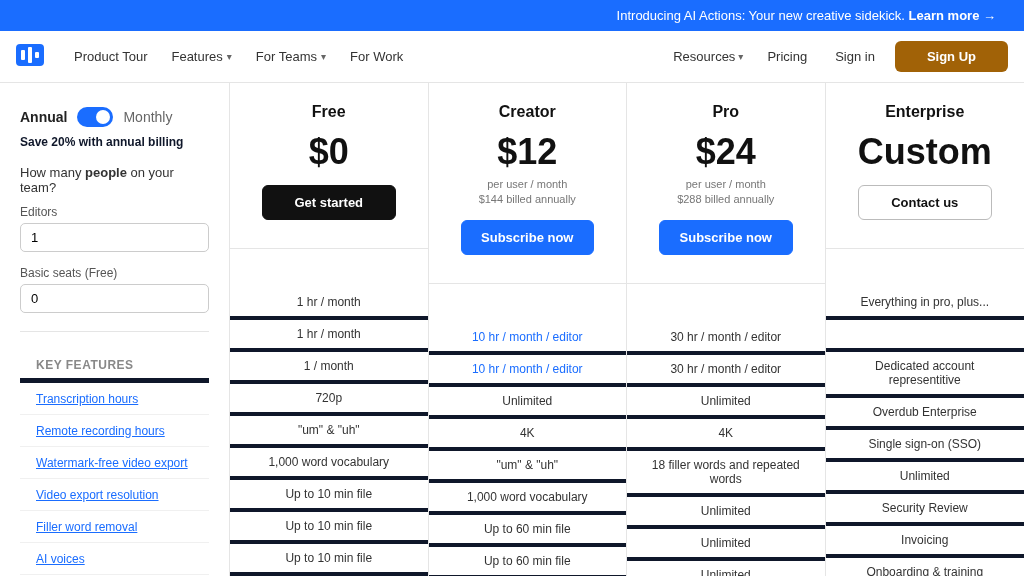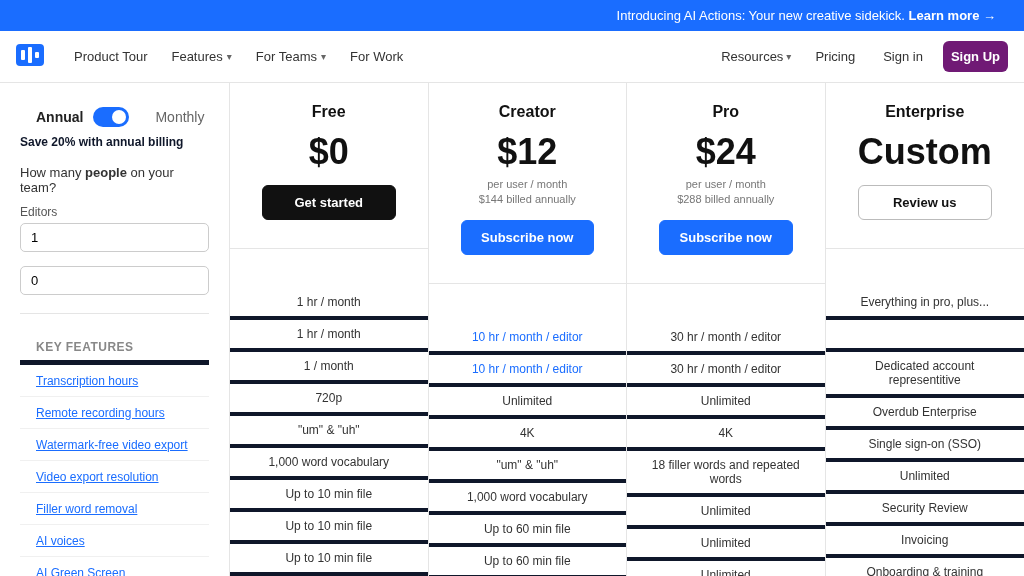--- a/index.html
+++ b/index.html
@@ -32,25 +32,25 @@
       color: #333;
       cursor: pointer;
       display: flex; align-items: center; gap: 4px;
       border-radius: 4px;
     }
     .nav-chevron { font-size: 10px; color: #666; }
     .nav-right { display: flex; align-items: center; gap: 8px; margin-left: auto; }
     .nav-right-link { font-size: 13px; color: #333; padding: 6px 8px; cursor: pointer; display: flex; align-items: center; gap: 3px; }
     .signin-btn { font-size: 13px; padding: 6px 12px; cursor: pointer; color: #333; }
     .signup-btn {
-      background: #701a75;
+      background: #a16207;
       color: #fff;
       border: none;
       border-radius: 6px;
-      padding: 8px 8px;
+      padding: 8px 32px;
       font-size: 13px;
       font-weight: 600;
       cursor: pointer;
     }
 
     
     .main-content {
       display: flex;
       min-height: calc(576px - 52px - 34px);
     }
@@ -65,21 +65,20 @@
 
     .billing-toggle {
       display: flex;
       align-items: center;
       gap: 10px;
       margin-bottom: 8px;
     }
     .billing-label {
       font-size: 14px;
       color: #666;
-      margin-left: 16px;
     }
     .billing-label.active { color: #222; font-weight: 600; }
 
     .toggle-switch {
       position: relative;
       width: 36px;
       height: 20px;
       background: #1a6dff;
       border-radius: 10px;
       cursor: pointer;
@@ -285,20 +284,23 @@
         <div class="toggle-knob"></div>
       </div>
       <span class="billing-label">Monthly</span>
     </div>
     <div class="save-label">Save 20% with annual billing</div>
     <div class="team-question">
       How many <span style="font-weight:700">people</span> on your team?
     </div>
     <div class="input-label">Editors</div>
     <input class="sidebar-input" type="text" value="1" style="">
+    <div class="input-label">
+      <span>Basic seats (Free)</span>
+    </div>
     <input class="sidebar-input" type="text" value="0" style="">
 
     <div style="margin-top: 4px; border-top: 1px solid #e5e5e5; padding-top: 12px;">
       <div class="key-features-header">Key features</div>
       <div id="sidebar-feature-list">
           <div class="feature-row-sidebar">Transcription hours</div>
           <div class="feature-row-sidebar">Remote recording hours</div>
           <div class="feature-row-sidebar">Watermark-free video export</div>
           <div class="feature-row-sidebar">Video export resolution</div>
           <div class="feature-row-sidebar">Filler word removal</div>
@@ -359,21 +361,21 @@
         <div class="feature-cell">4K</div>
         <div class="feature-cell">18 filler words and repeated words</div>
         <div class="feature-cell">Unlimited</div>
         <div class="feature-cell">Unlimited</div>
         <div class="feature-cell">Unlimited</div>
       </div>
       <div class="plan-col">
         <div class="plan-header">
           <div class="plan-name">Enterprise</div>
           <div class="plan-price">Custom</div>
-          <button class="plan-btn outline" style="margin-bottom: 12px;">Review us</button>
+          <button class="plan-btn outline" style="margin-bottom: 12px;">Contact us</button>
         </div>
         <div class="key-features-header" style="visibility: hidden;">Key features</div>
         <div class="feature-cell">Everything in pro, plus...</div>
         <div class="feature-cell"></div>
         <div class="feature-cell">Dedicated account representitive</div>
         <div class="feature-cell">Overdub Enterprise</div>
         <div class="feature-cell">Single sign-on (SSO)</div>
         <div class="feature-cell">Unlimited</div>
         <div class="feature-cell">Security Review</div>
         <div class="feature-cell">Invoicing</div>

